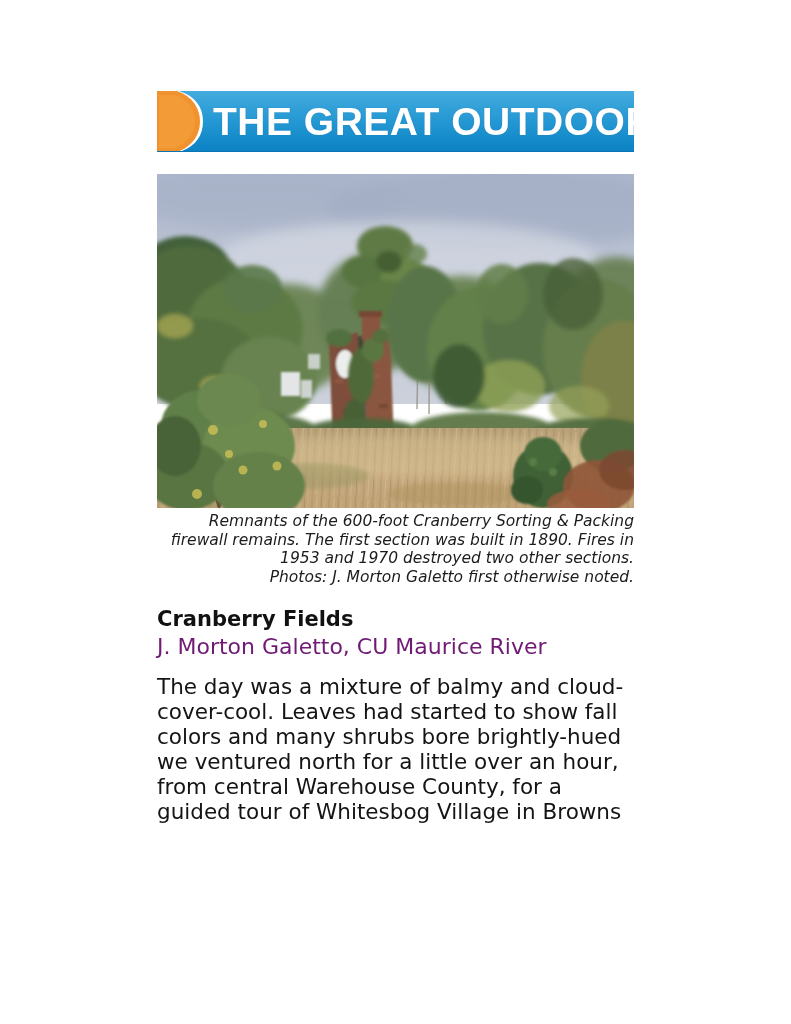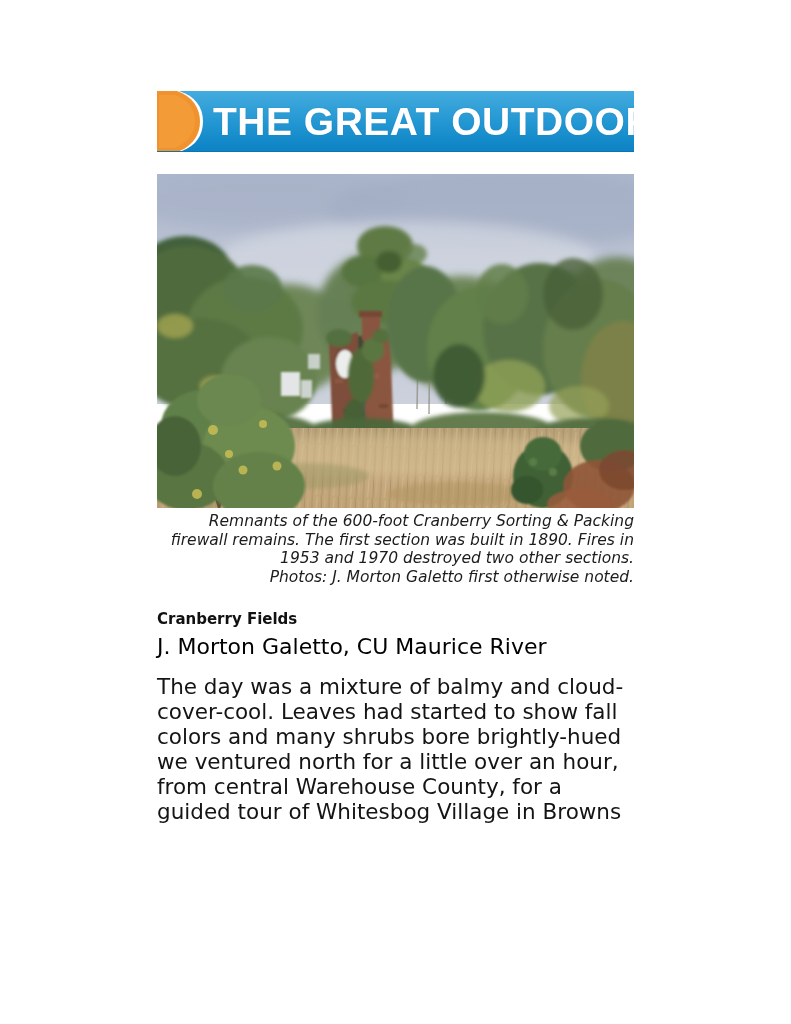--- a/index.html
+++ b/index.html
@@ -64,36 +64,36 @@
     font-size: 15.5px;
     line-height: 18.5px;
     color: #1c1c1c;
   }
   .caption .line { white-space: nowrap; text-align: right; }
 
   
   .article-heading {
     margin-top: 20px;
     font-weight: bold;
-    font-size: 15px;
+    font-size: 21px;
     line-height: 26px;
     color: #111111;
     white-space: nowrap;
   }
   .article-subtitle {
     font-style: italic;
     font-size: 15.5px;
     line-height: 19px;
     color: #1c1c1c;
   }
   .article-subtitle .line { white-space: nowrap; }
   .article-byline {
     font-size: 22px;
     line-height: 29px;
-    color: #000000;
+    color: #701a75;
     white-space: nowrap;
   }
   .article-body {
     margin-top: 13px;
     font-size: 21.5px;
     line-height: 25px;
     color: #141414;
   }
   .article-body .line { white-space: nowrap; }
 </style>

